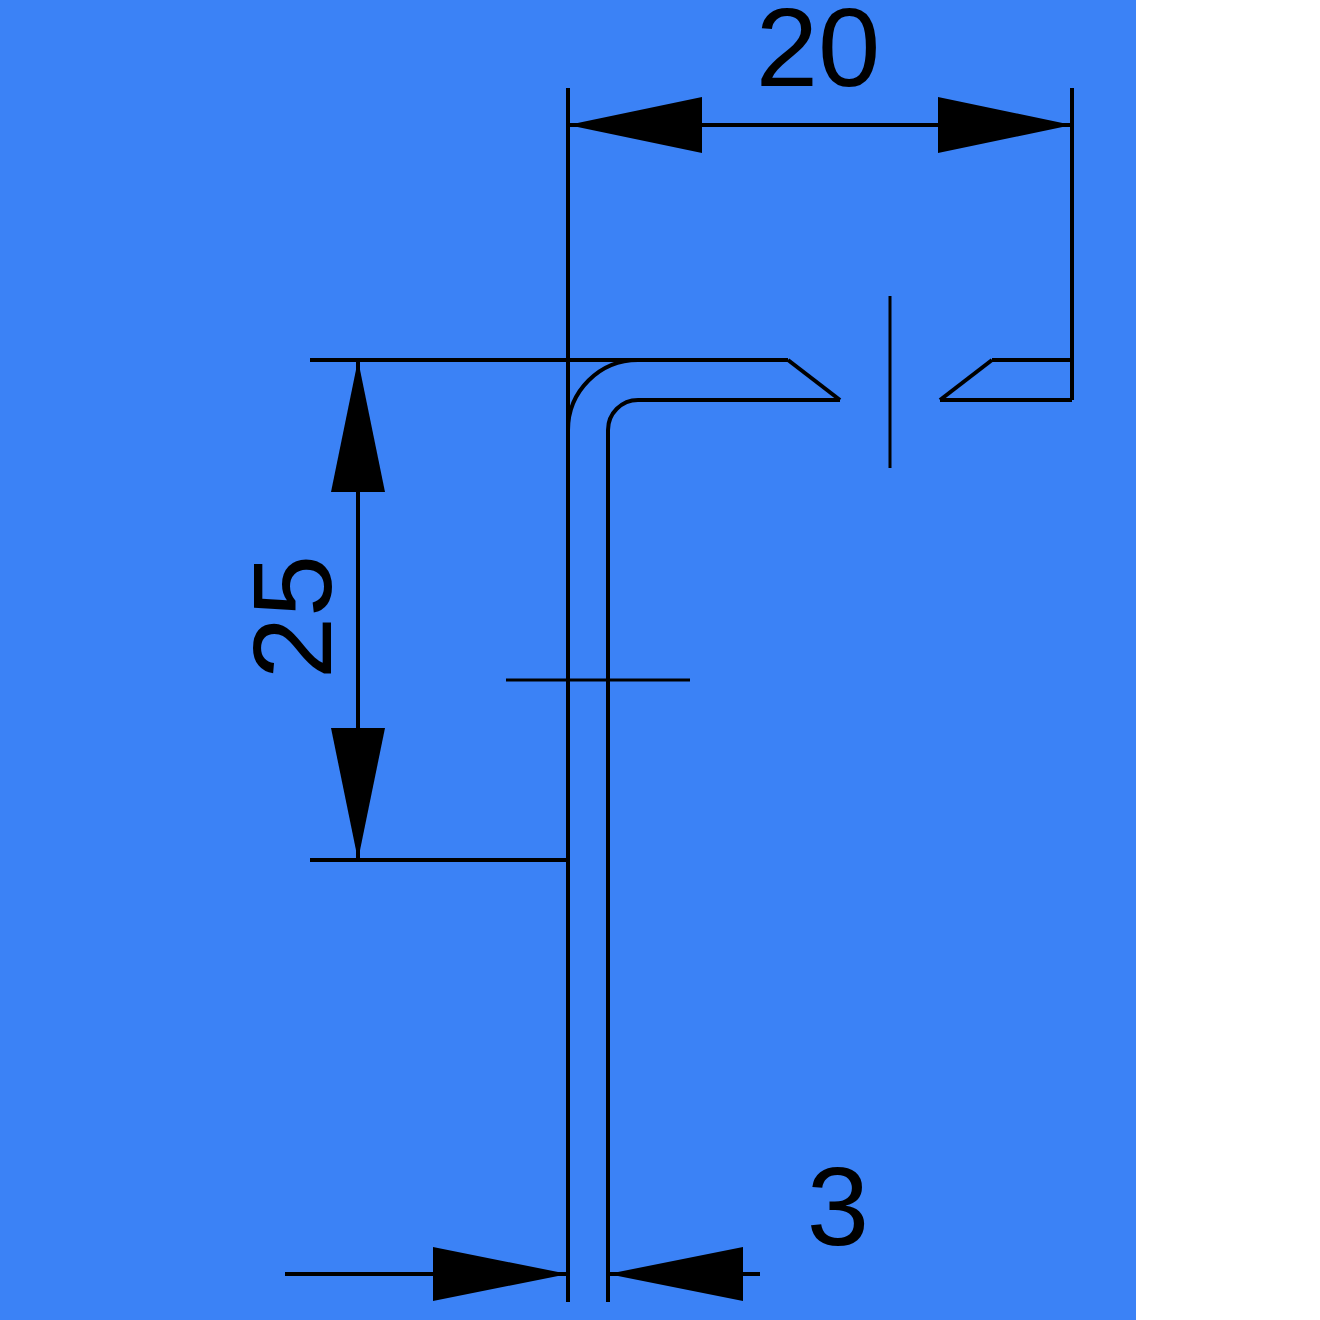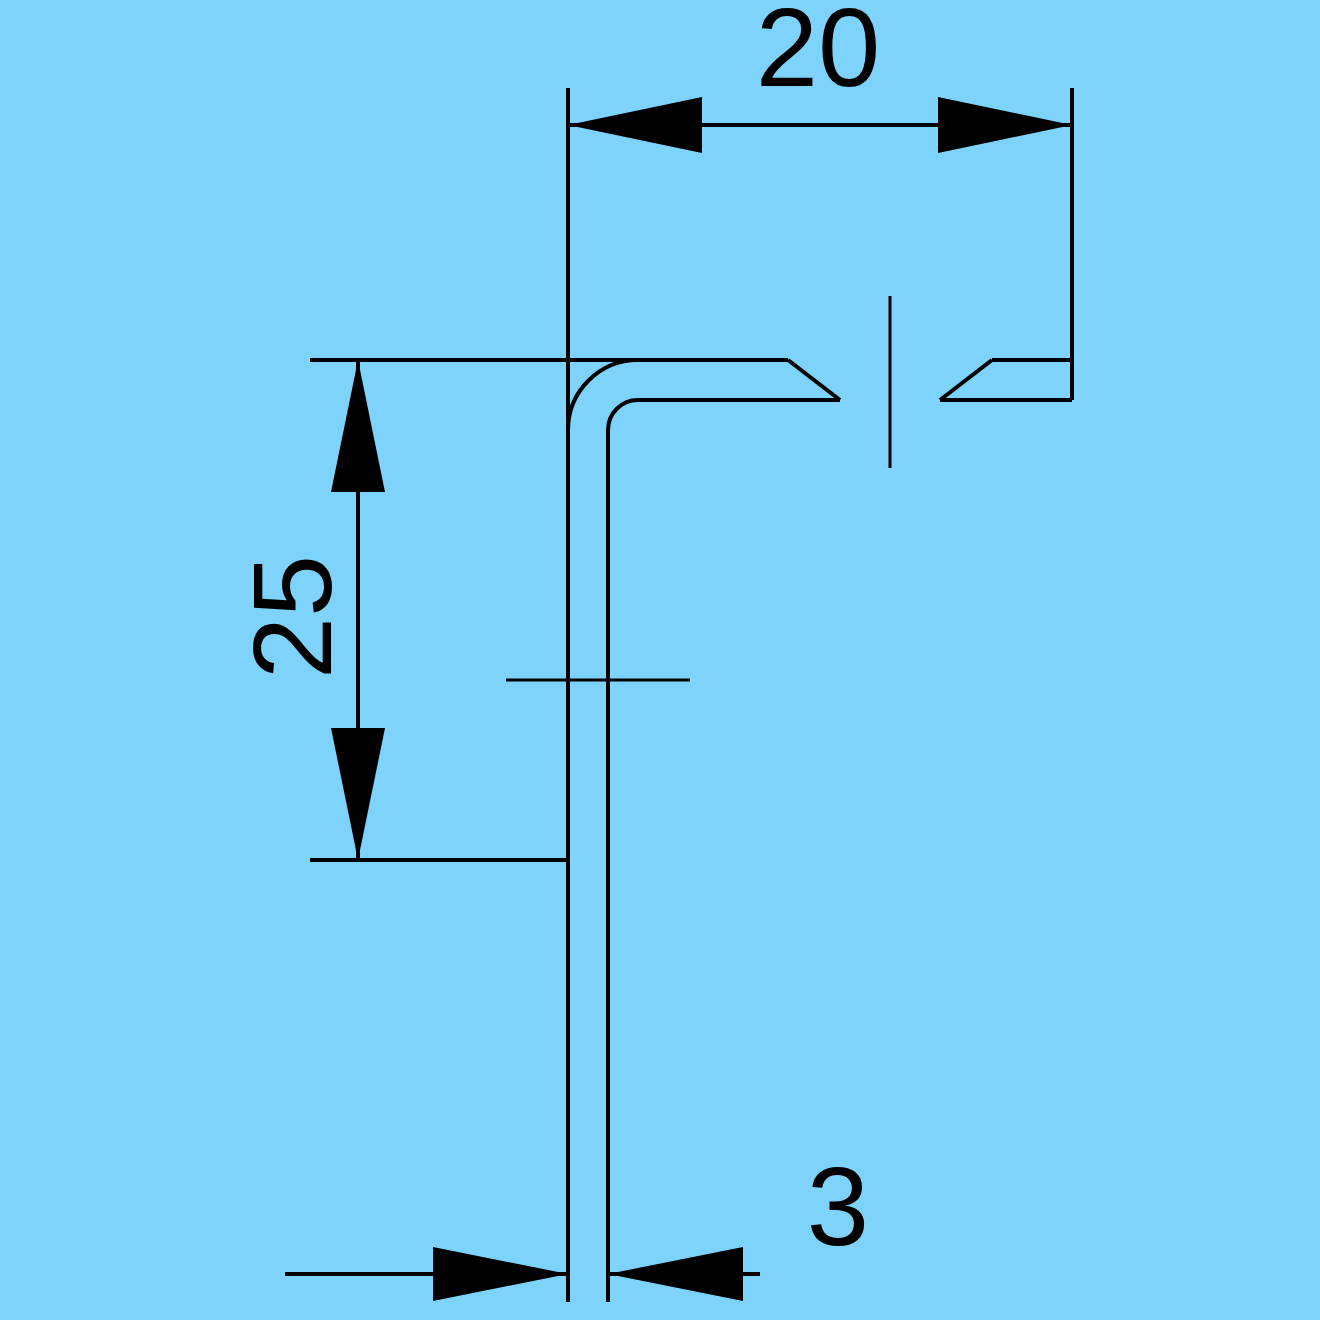--- a/index.html
+++ b/index.html
@@ -1,24 +1,24 @@
 <!DOCTYPE html>
 <html><head>
 <meta charset="utf-8">
 <style>
   html, body {
     margin: 0;
     padding: 0;
     background: #ffffff;
   }
   .page {
-    width: 1320px;
+    width: 1136px;
     height: 1320px;
     position: relative;
-    background: #7dd3fc;
+    background: #3b82f6;
     overflow: hidden;
   }
   svg {
     display: block;
   }
   text {
     font-family: "Liberation Sans", "DejaVu Sans", sans-serif;
     fill: #000000;
   }
 </style>

